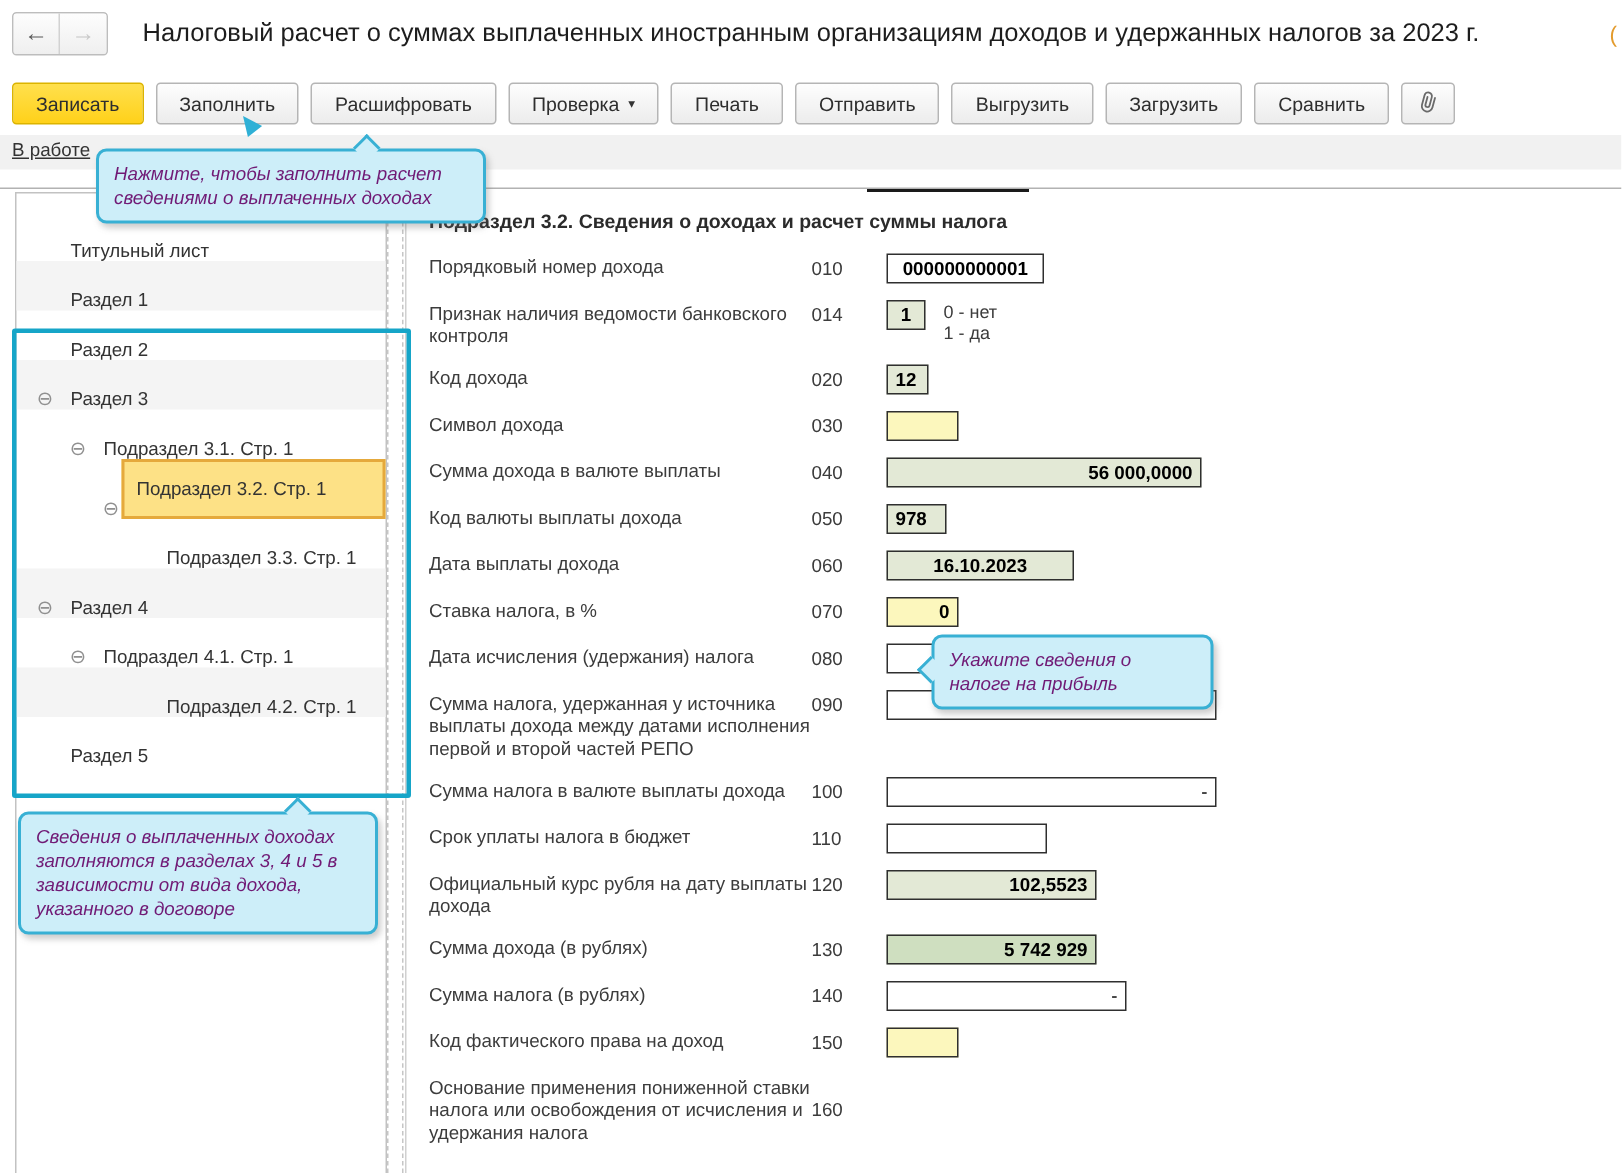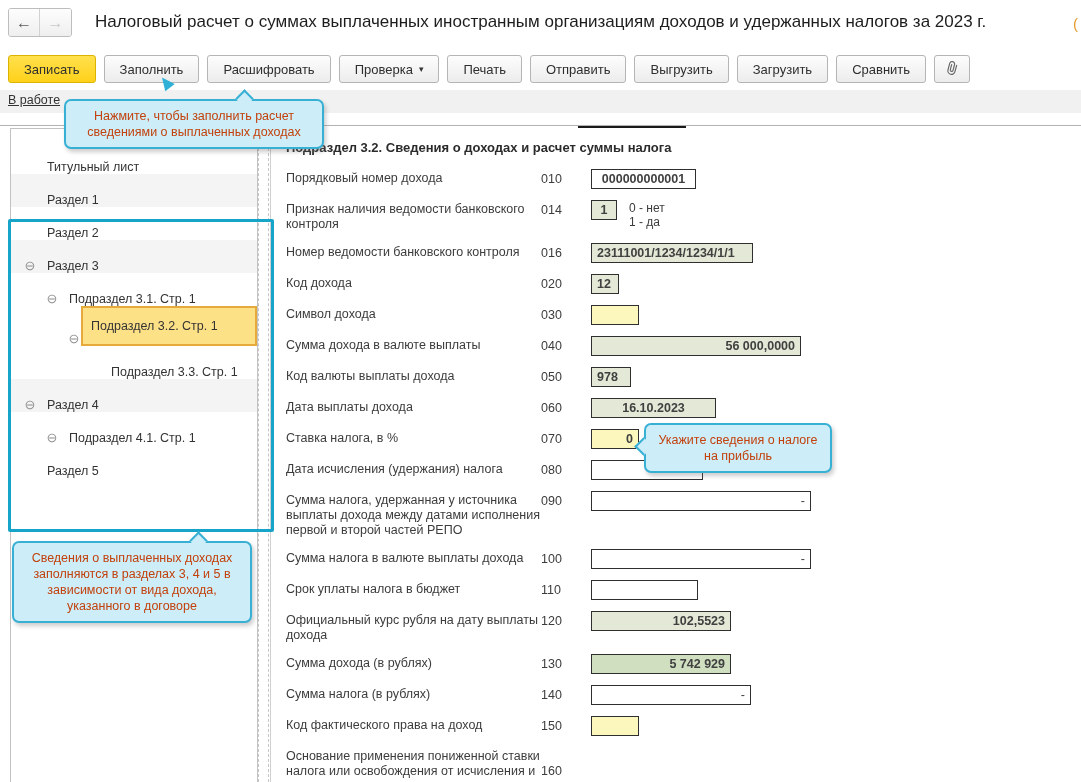--- a/index.html
+++ b/index.html
@@ -59,43 +59,43 @@
 
   
   #form-title { margin-top:12px; margin-bottom:13px; text-align:left; font-size:13px;
                 font-weight:bold; color:#2b2b2b; height:16px; }
   .frow { display:grid; grid-template-columns:255px 50px auto; align-items:start;
           margin-bottom:11px; }
   .frow.vcenter { align-items:center; }
   .flabel { font-size:12.5px; line-height:15px; color:#3c3c3c; padding-top:2px; }
   .fcode { font-size:12.5px; color:#3c3c3c; padding-top:3px; }
   .fwrap { display:flex; align-items:flex-start; gap:12px; }
-  .fld { height:20px; border:1px solid #2f2f2f; font-size:12.5px; font-weight:bold; color:#404040;
+  .fld { height:20px; border:1px solid #2f2f2f; font-size:12.5px; font-weight:bold; color:#000000;
          padding:0 5px; display:flex; align-items:center; }
   .fld.green { background:#e3e9d6; }
   .fld.green2 { background:#cfdfc0; }
   .fld.yellow { background:#fcf7bd; }
   .fld.white { background:#fff; }
   .fld.a-r { justify-content:flex-end; }
   .fld.a-c { justify-content:center; }
   .fld.dim { font-weight:normal; }
   .fnote { font-size:12px; line-height:14px; color:#3c3c3c; padding-top:1px; }
 
   
   #annot-box { position:absolute; left:8px; top:219px; width:266px; height:313px;
                border:3px solid #16a5c8; border-radius:2px; z-index:5; pointer-events:none; }
   .callout { position:absolute; background:#cdeef9; border:2px solid #38b0d4; border-radius:7px;
-             padding:7px 10px; font-size:12.5px; line-height:16px; text-align:center;
-             color:#c2410c; box-shadow:2px 3px 4px rgba(110,110,110,.35); z-index:10; }
+             padding:7px 10px; font-size:12.5px; line-height:16px; text-align:left;
+             color:#701a75; box-shadow:2px 3px 4px rgba(110,110,110,.35); z-index:10;font-style:italic; }
   .notch { position:absolute; width:13px; height:13px; background:#cdeef9;
            transform:rotate(45deg); }
   .notch.top { border-left:2px solid #38b0d4; border-top:2px solid #38b0d4; top:-9px; }
   .notch.left { border-left:2px solid #38b0d4; border-bottom:2px solid #38b0d4; left:-9px; }
   #callout-fill { left:64px; top:99px; width:260px; }
-  #callout-tax { left:644px; top:423px; width:188px; }
+  #callout-tax { left:621px; top:423px; width:188px; }
   #callout-sections { left:12px; top:541px; width:240px; }
   #cursor-arrow { position:absolute; left:160px; top:76px; width:0; height:0; z-index:11;
                   border-left:6px solid transparent; border-right:6px solid transparent;
                   border-bottom:13px solid #2fb0d6; transform:rotate(-38deg); }
 </style>
 </head>
 <body>
 
 <div id="app">
 
@@ -168,20 +168,24 @@
       <span class="tlabel">Подраздел 3.3. Стр. 1</span>
     </div>
     <div class="trow lv0 alt">
       <span class="expander">⊖</span>
       <span class="tlabel">Раздел 4</span>
     </div>
     <div class="trow lv1">
       <span class="expander">⊖</span>
       <span class="tlabel">Подраздел 4.1. Стр. 1</span>
     </div>
+    <div class="trow lv3 alt">
+      <span class="noexp"></span>
+      <span class="tlabel">Подраздел 4.2. Стр. 1</span>
+    </div>
     <div class="trow lv0">
       <span class="noexp"></span>
       <span class="tlabel">Раздел 5</span>
     </div>
   </div>
 
   <div id="splitter"></div>
 
   <div id="formpanel">
     <div id="form-title">Подраздел 3.2. Сведения о доходах и расчет суммы налога</div>
@@ -199,27 +203,20 @@
       <div class="fcode">014</div>
       <div class="fwrap">
         <div class="fld green a-c" style="width:26px">1</div>
         <div class="fnote">
           <div>0 - нет</div>
           <div>1 - да</div>
         </div>
       </div>
     </div>
 
-    <div class="frow">
-      <div class="flabel">Номер ведомости банковского контроля</div>
-      <div class="fcode">016</div>
-      <div class="fwrap">
-          <div class="fld green" style="width:162px">23111001/1234/1234/1/1</div>
-        </div>
-    </div>
 
     <div class="frow">
       <div class="flabel">Код дохода</div>
       <div class="fcode">020</div>
       <div class="fwrap">
           <div class="fld green" style="width:28px">12</div>
         </div>
     </div>
 
     <div class="frow">

